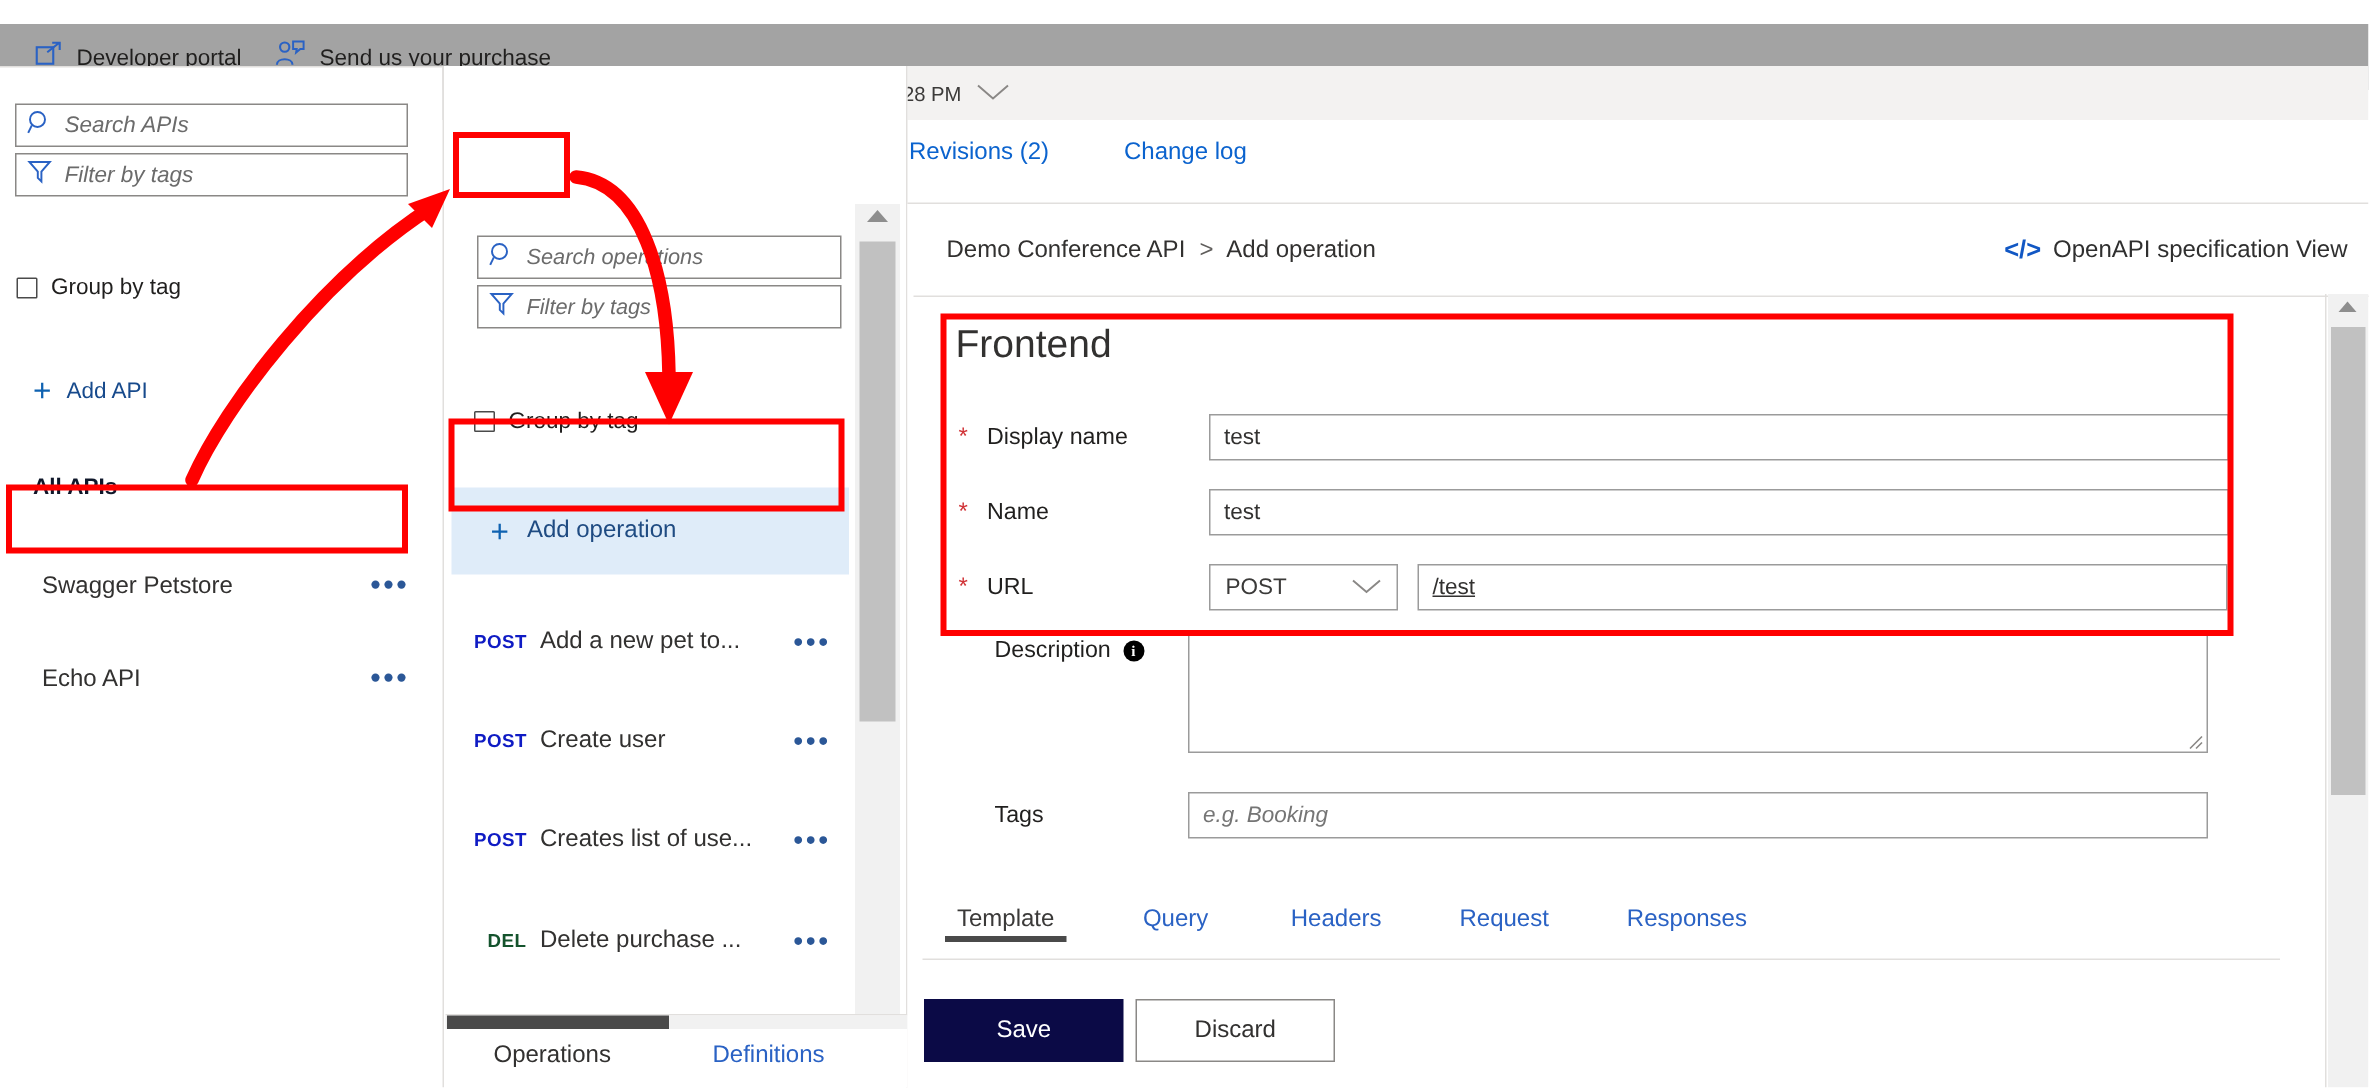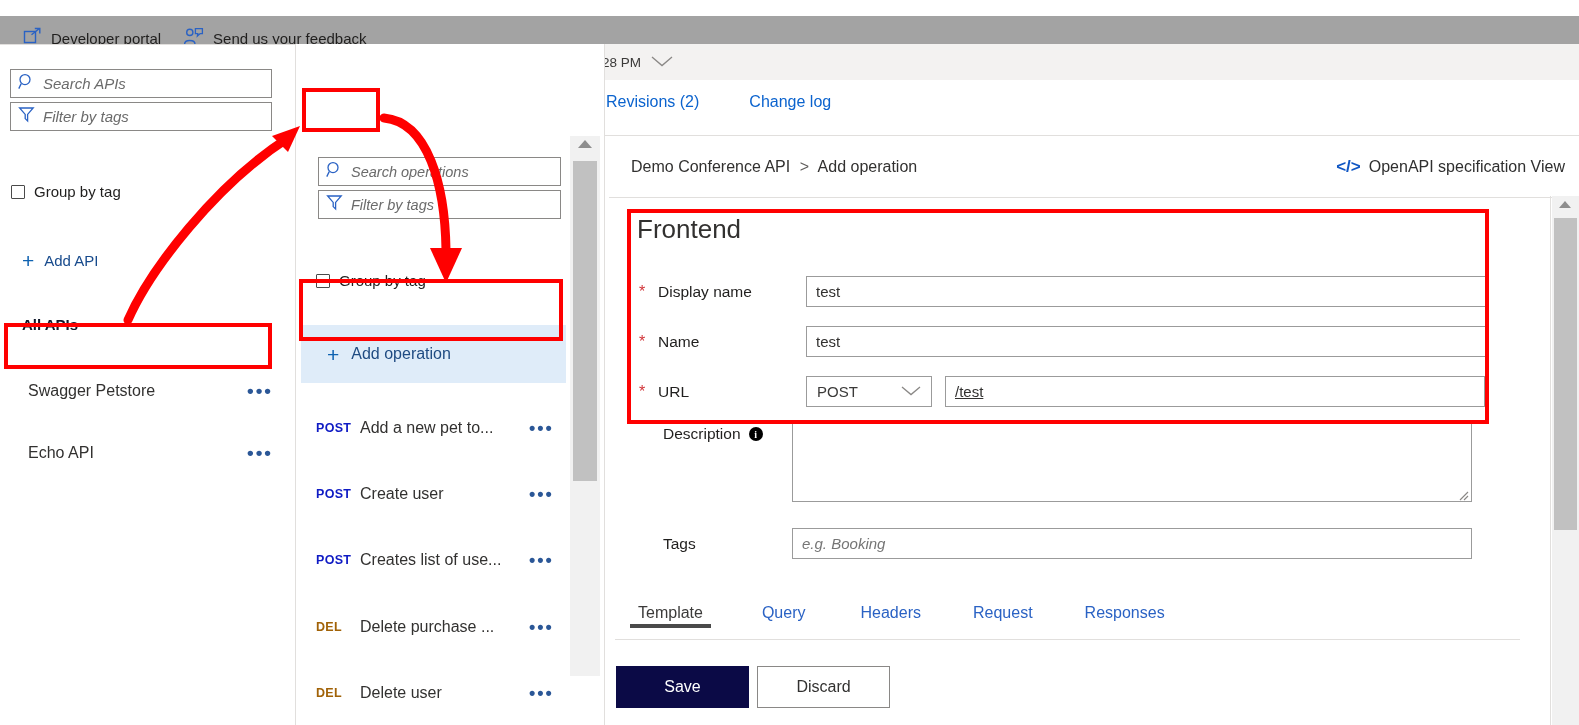--- a/index.html
+++ b/index.html
@@ -136,21 +136,21 @@
 
   .op-row {
     position:absolute; left: 0; width: 270px; height: 40px;
     display:flex; align-items:center; cursor:pointer;
   }
   .op-verb {
     width: 64px; text-align:left; padding-left: 20px;
     font-size: 12.5px; font-weight: bold; letter-spacing:.3px;
   }
   .verb-post { color:#0f1bc4; }
-  .verb-del  { color:#a16207; }
+  .verb-del  { color:#14532d;text-align:center; }
   .op-name { font-size: 16px; color:#323130; }
   .op-row .dots {
     position:absolute; left: 233px; color:#2b5797; letter-spacing: 2px;
     font-size: 18px; line-height:.5; font-weight:bold;
   }
   #op-0 { top: 364px; }
   #op-1 { top: 430px; }
   #op-2 { top: 496px; }
   #op-3 { top: 563px; }
   #op-4 { top: 629px; }
@@ -333,21 +333,21 @@
       <span class="lbl">Developer portal</span>
     </div>
     <div class="topbar-item">
       <span>
         <svg width="21" height="20" viewBox="0 0 21 20">
           <circle cx="6.8" cy="5.4" r="3.1" fill="none" stroke="#2a62c4" stroke-width="1.4"></circle>
           <path d="M1.6 17.2 C1.6 12.3 12 12.3 12 17.2" fill="none" stroke="#2a62c4" stroke-width="1.4"></path>
           <path d="M12.4 1.6 L19.4 1.6 L19.4 6.6 L17.2 6.6 L14.4 9.0 L14.8 6.6 L12.4 6.6 Z" fill="none" stroke="#2a62c4" stroke-width="1.3"></path>
         </svg>
       </span>
-      <span class="lbl">Send us your feedback</span>
+      <span class="lbl">Send us your purchase</span>
     </div>
   </div>
 
   <div class="leftpane">
 
     <div class="lp-field" id="search-apis">
       <span>
         <svg width="17" height="17" viewBox="0 0 17 17">
           <circle cx="7" cy="6.6" r="5" fill="none" stroke="#2a62c4" stroke-width="1.3"></circle>
           <line x1="3.2" y1="10.6" x2="0.8" y2="15.6" stroke="#2a62c4" stroke-width="1.3"></line>
@@ -465,20 +465,27 @@
       <span class="op-name">Delete user</span>
       <span class="dots">•••</span>
     </div>
   </div>
 
   <div class="mid-scroll">
     <div class="up"></div>
     <div class="thumb"></div>
   </div>
 
+  <div class="ops-bottom">
+    <div class="hscroll-track">
+      <div class="hscroll-thumb"></div>
+    </div>
+    <div class="ops-tab" id="ops-tab-operations">Operations</div>
+    <div class="ops-tab" id="ops-tab-definitions">Definitions</div>
+  </div>
 
   <div class="rightpane">
 
     <div class="crumbbar">
       <div class="crumb">
         <span>Demo Conference API</span>
         <span class="sep">&gt;</span>
         <span>Add operation</span>
       </div>
       <div class="openapi-link">

